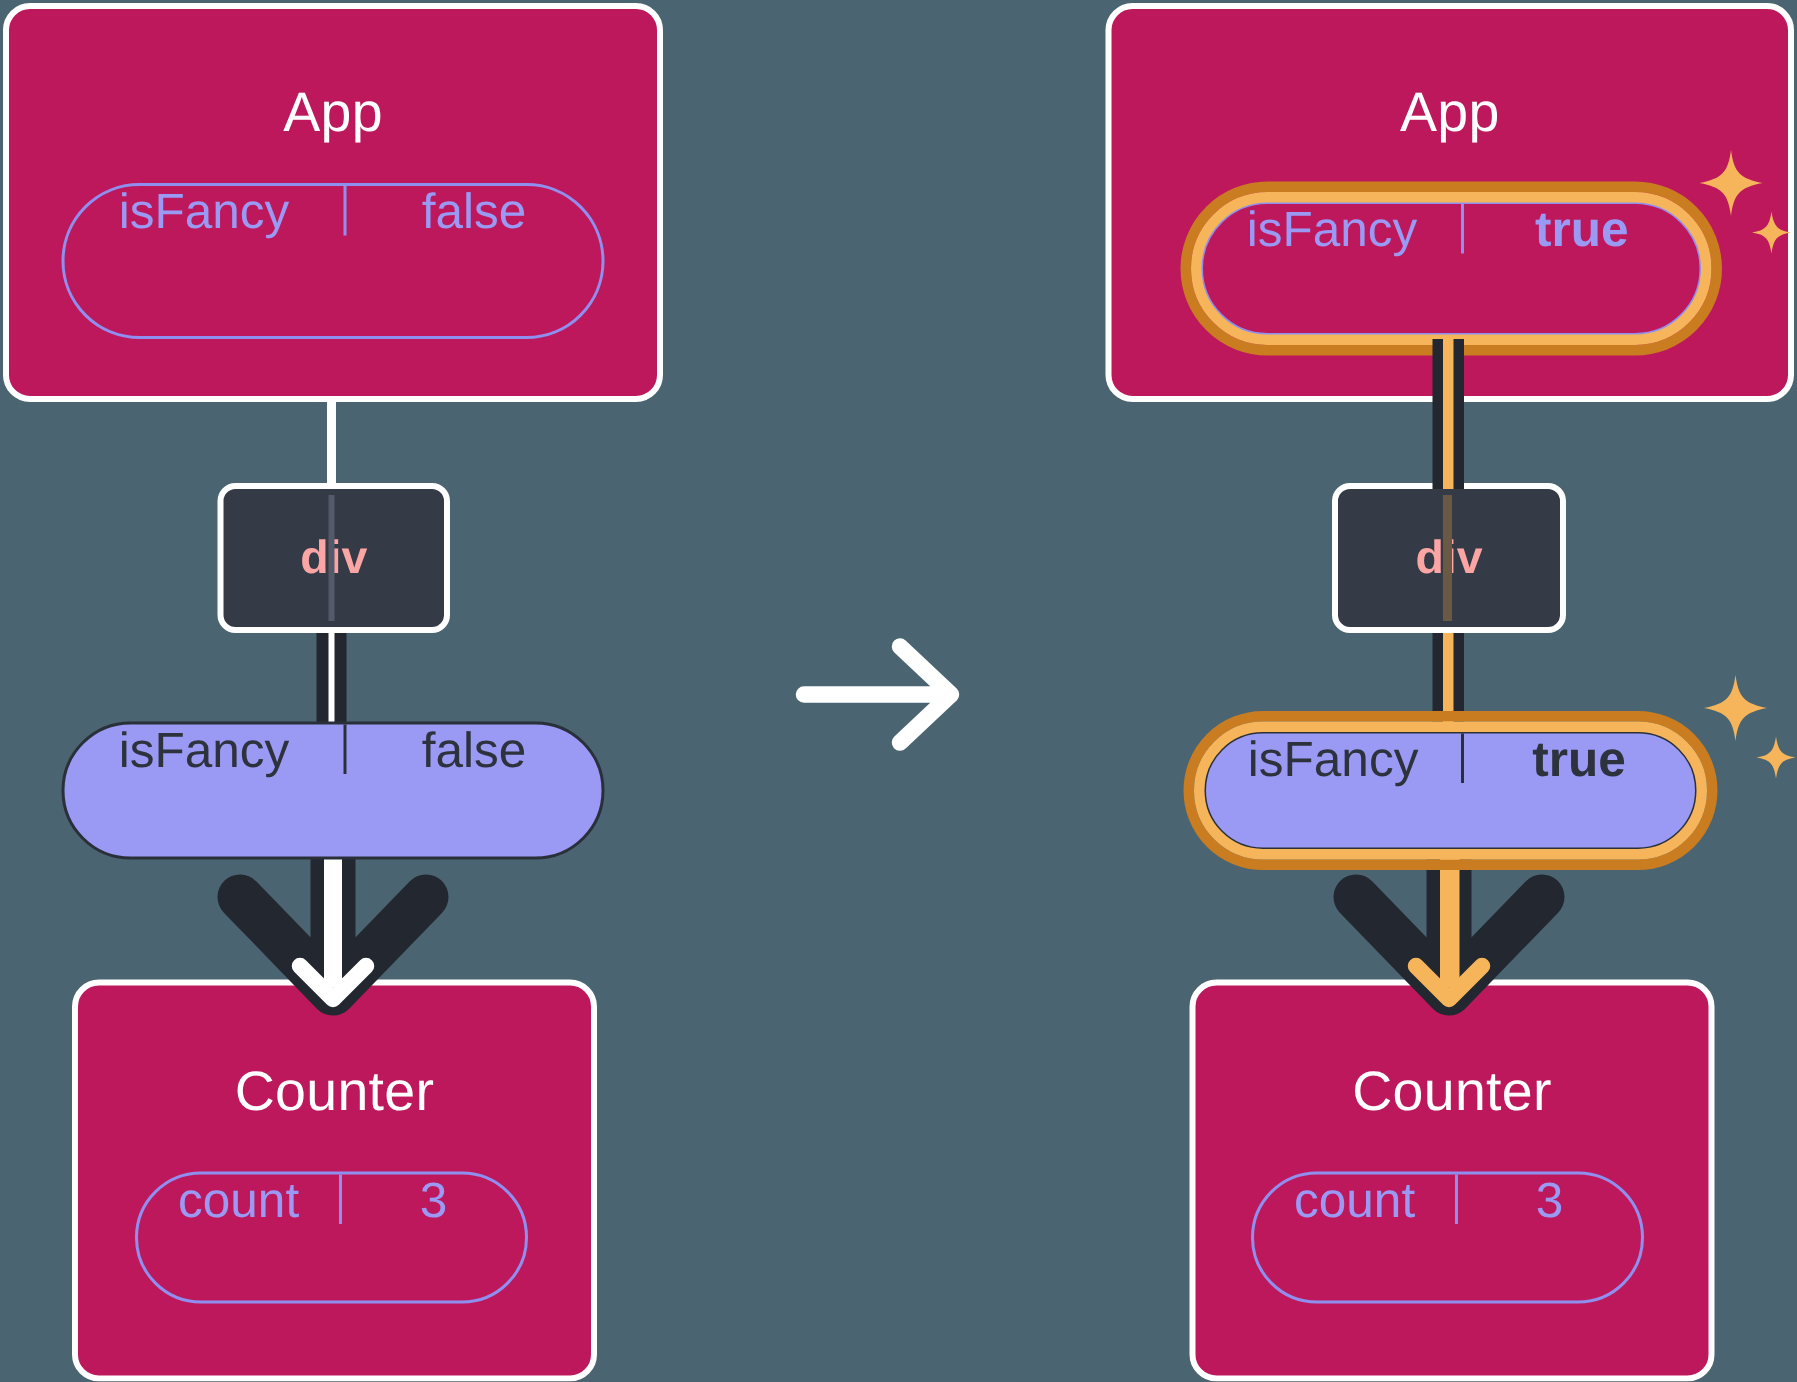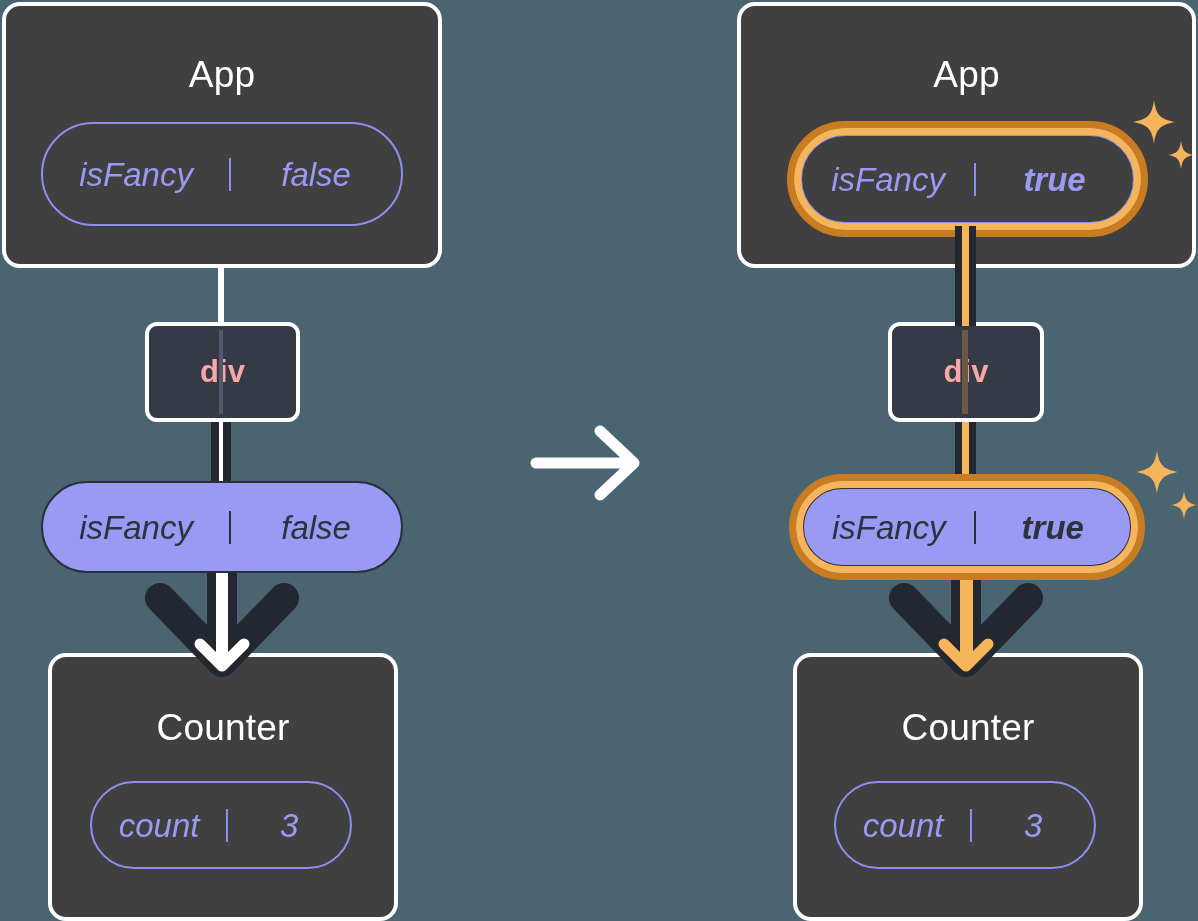--- a/index.html
+++ b/index.html
@@ -16,21 +16,21 @@
   #stage {
     position: relative;
     width: 1198px;
     height: 921px;
     background: #4a6571;
   }
 
   
   .comp-box {
     position: absolute;
-    background: #404040;
+    background: #be185d;
     border: 4px solid #ffffff;
     border-radius: 18px;
     box-sizing: border-box;
   }
   .comp-title {
     position: absolute;
     left: 0;
     right: 0;
     text-align: center;
     color: #ffffff;
@@ -52,24 +52,23 @@
     font-size: 31px;
     font-weight: 700;
     z-index: 6;
   }
 
   
   .pill {
     position: absolute;
     box-sizing: border-box;
     display: flex;
-    align-items: center;
+    align-items: flex-start;
     border-radius: 999px;
     z-index: 7;
-    font-style: italic;
   }
   .pill-outline {
     border: 2px solid #8f8ff0;
     background: transparent;
   }
   .pill-outline .pill-name,
   .pill-outline .pill-value {
     color: #9a9af5;
   }
   .pill-outline .pill-value {

